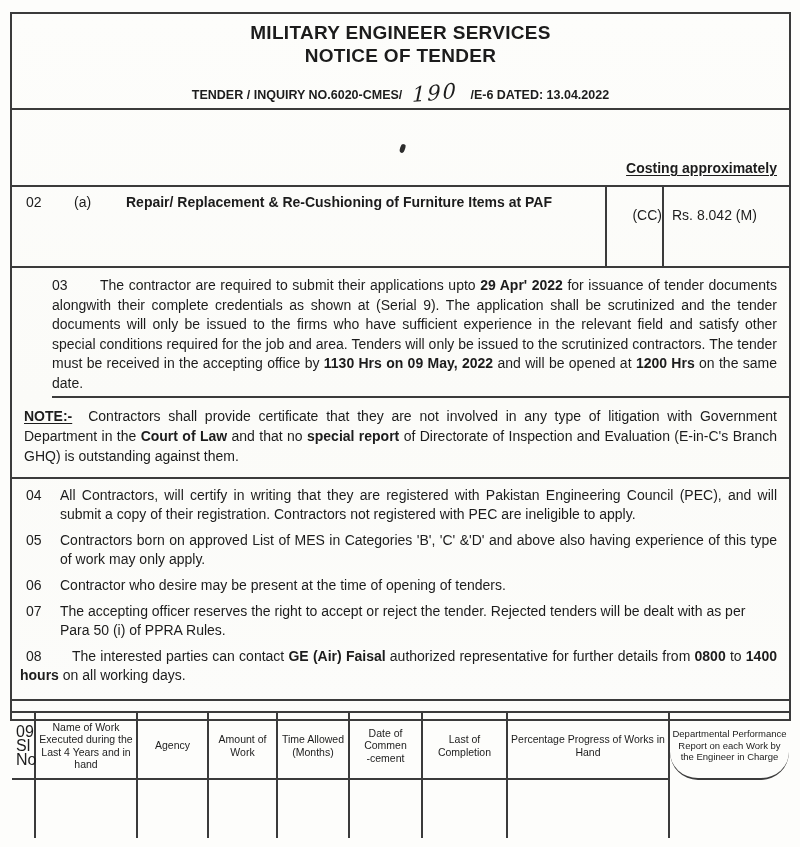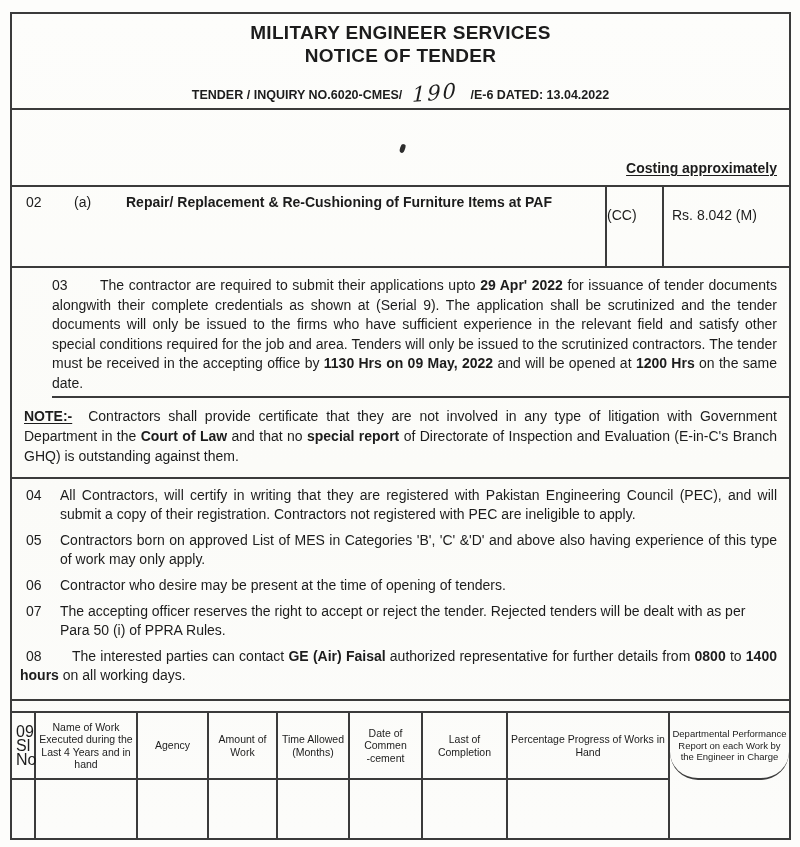--- a/index.html
+++ b/index.html
@@ -7,21 +7,21 @@
   body {
     background: #fdfdfb;
     font-family: "Liberation Sans", sans-serif;
     color: #1c1c1c;
     position: relative;
     overflow: hidden;
   }
   .doc {
     position: absolute;
     left: 10px; top: 12px;
-    width: 781px; height: 828px;
+    width: 781px; height: 709px;
     border: 2px solid #3b3b3b;
     background: linear-gradient(180deg, #fdfdfb 0%, #fbfbf8 55%, #fcfcfa 100%);
   }
   .sec { border-bottom: 2px solid #3b3b3b; }
 
   
   .head { height: 96px; padding-top: 7px; text-align: center; }
   .t1, .t2 { font-size: 19px; font-weight: 700; line-height: 23px; letter-spacing: .3px; }
   .ref {
     margin-top: 14px; font-size: 12.5px; font-weight: 700;
@@ -43,21 +43,21 @@
   .smudge { position: absolute; left: 388px; top: 34px; width: 5px; height: 9px;
             background: #2d2d2d; border-radius: 60% 40% 50% 70%; transform: rotate(18deg); }
 
   
   .s02 { height: 81px; display: flex; font-size: 14px; }
   .s02 .c1 { flex: 1; display: flex; padding: 0 0 0 14px; line-height: 31px; }
   .c1 .n  { width: 48px; flex-shrink: 0; }
   .c1 .sub{ width: 52px; flex-shrink: 0; }
   .c1 .work { flex: 1; font-weight: 700; padding-right: 10px; }
   .s02 .c2 { width: 57px; border-left: 2px solid #3b3b3b; padding-top: 13px;
-             text-align: left; line-height: 31px; }
+             text-align: right; line-height: 31px; }
   .s02 .c3 { width: 127px; border-left: 2px solid #3b3b3b; padding: 13px 2px 0 8px; line-height: 31px; }
 
   
   .s03 { height: 130px; padding: 8px 12px 0 0; font-size: 14px; line-height: 19.5px; text-align: justify; margin-left: 40px; }
 
   
   .note { height: 81px; padding: 8px 12px 0 12px; font-size: 14px; line-height: 20px; text-align: justify; }
   .note .lbl { font-weight: 700; text-decoration: underline; text-underline-offset: 2px; margin-right: 16px; }
 
   

